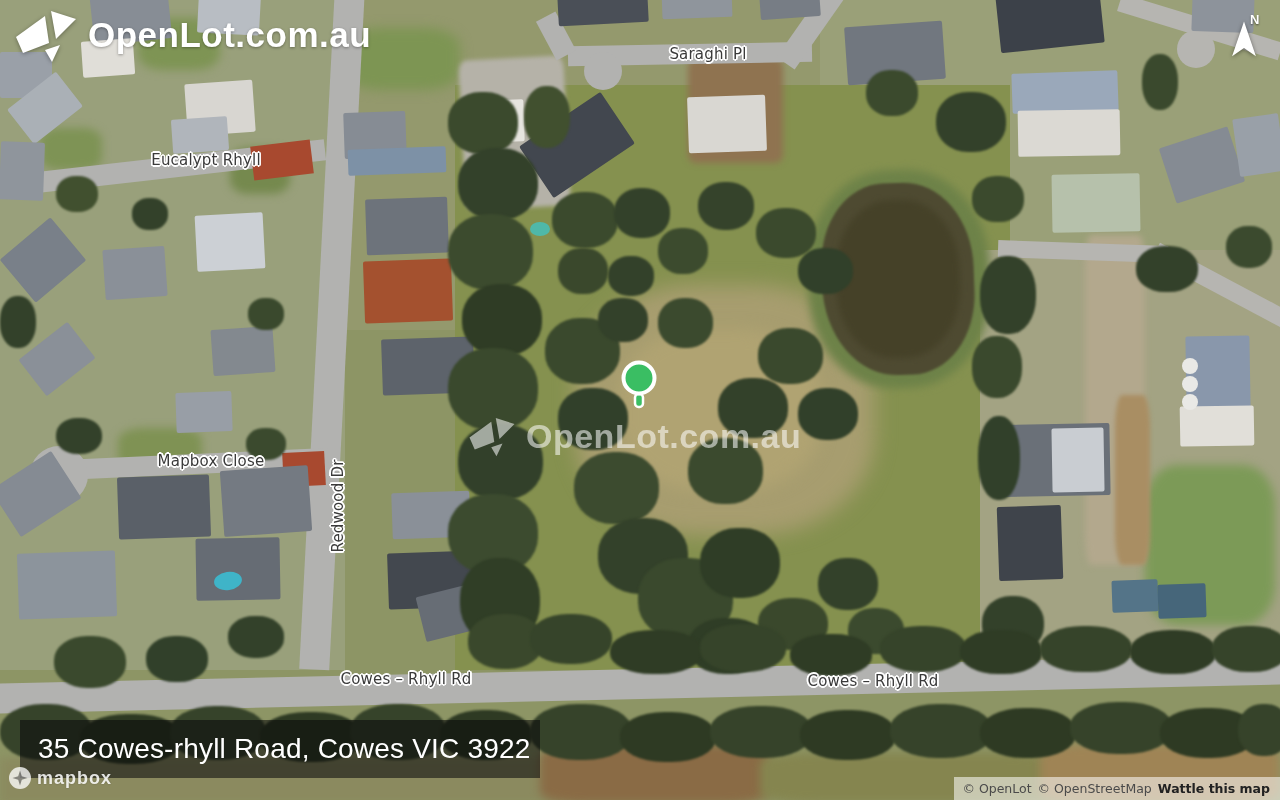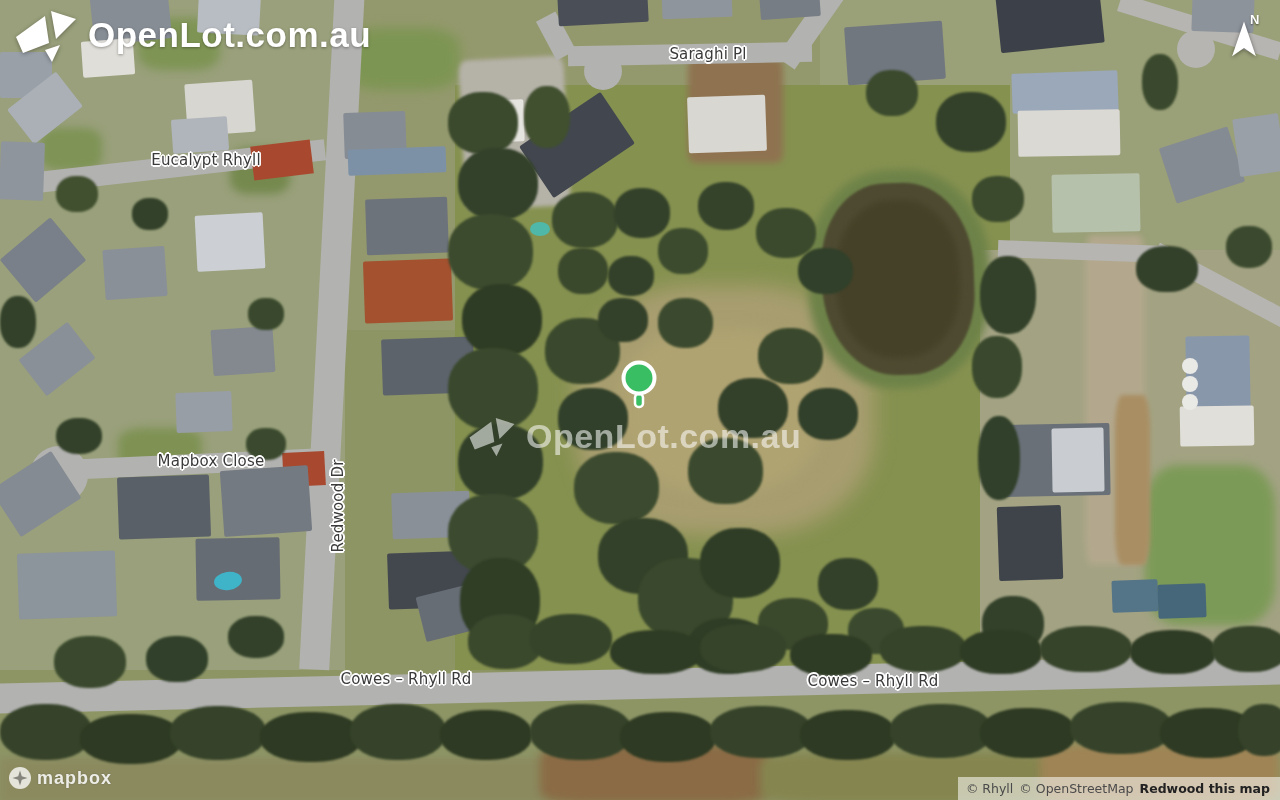--- a/index.html
+++ b/index.html
@@ -261,27 +261,30 @@
     <span class="brand-text">OpenLot.com.au</span>
   </div>
 
   <div class="compass">
     <svg width="36" height="44" viewBox="0 0 36 48">
       <polygon points="18,6 31,44 18,35 5,44" fill="#fff"></polygon>
     </svg>
     <span class="compass-n">N</span>
   </div>
 
+  <div class="banner">
+    <span class="banner-text">35 Cowes-rhyll Road, Cowes VIC 3922</span>
+  </div>
 
   <div class="mapbox-logo">
     <svg width="24" height="24" viewBox="0 0 24 24">
       <circle cx="12" cy="12" r="11" fill="rgba(255,255,255,0.9)"></circle>
       <polygon points="12,4.5 13.8,10.2 19.5,12 13.8,13.8 12,19.5 10.2,13.8 4.5,12 10.2,10.2" fill="rgba(40,40,40,0.55)"></polygon>
     </svg>
     <span class="mapbox-wordmark">mapbox</span>
   </div>
 
   <div class="attribution">
-    <span>© Rhyll</span>
+    <span>© OpenLot</span>
     <span>© OpenStreetMap</span>
-    <span class="improve">Redwood this map</span>
+    <span class="improve">Wattle this map</span>
   </div>
 </div>
 
 </body></html>

